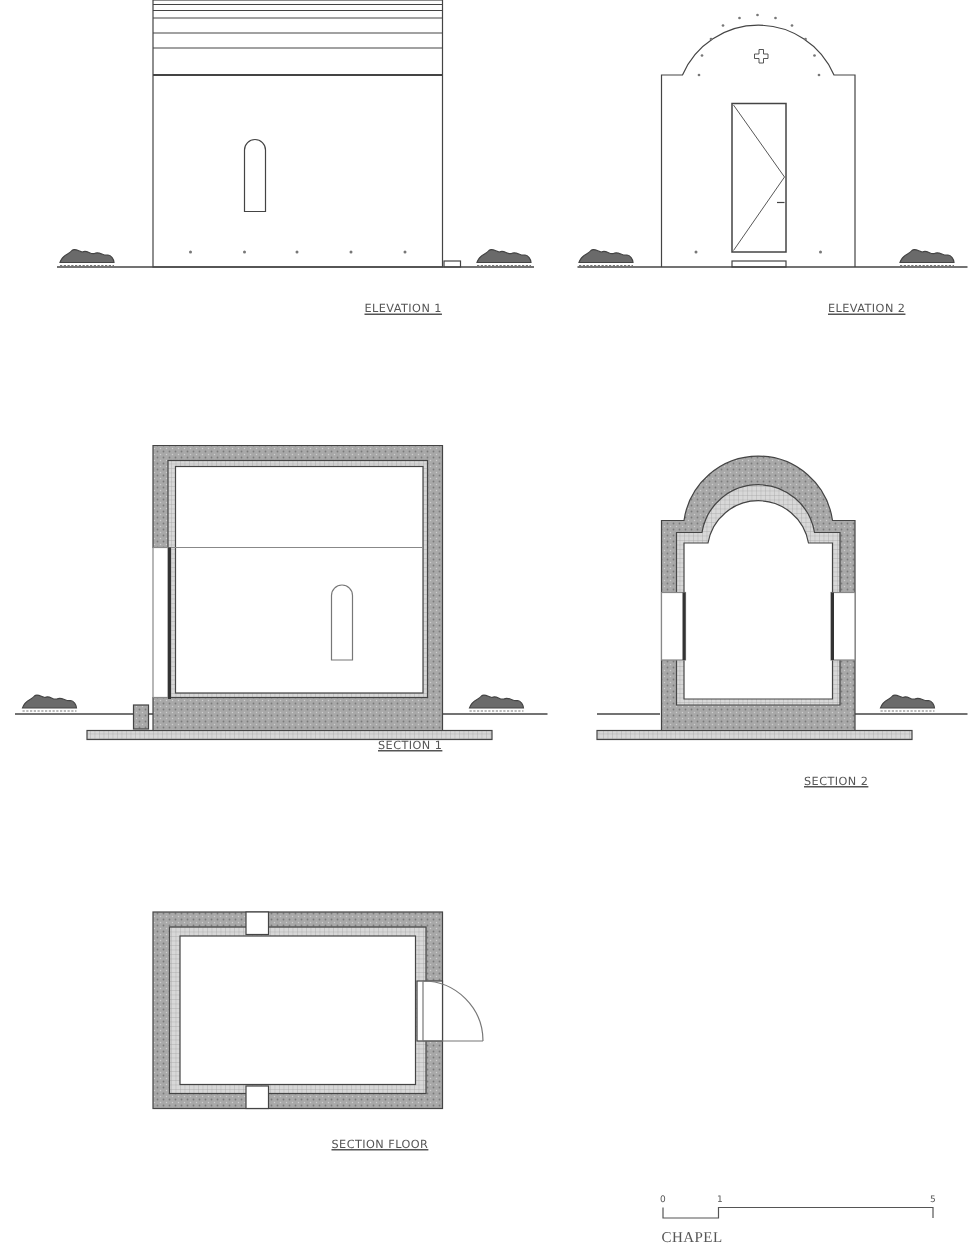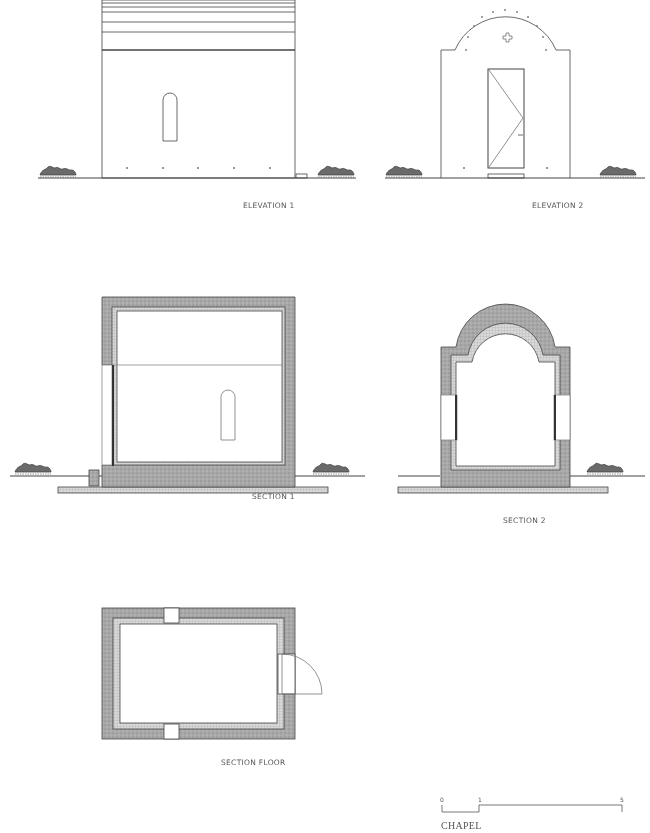--- a/index.html
+++ b/index.html
@@ -1,17 +1,17 @@
 <!DOCTYPE html>
 <html><head>
 <meta charset="utf-8">
 <style>
   html,body{margin:0;padding:0;background:#fff;}
   body{width:650px;height:833px;position:relative;overflow:hidden;font-family:"DejaVu Sans",sans-serif;}
-  .lbl{position:absolute;font-size:7.5px;color:#555;letter-spacing:0.3px;white-space:nowrap;}
+  .lbl{position:absolute;font-size:7.5px;color:#555;letter-spacing:0.3px;white-space:nowrap;text-decoration:underline;}
   .title{position:absolute;font-size:10px;color:#555;letter-spacing:0.3px;font-family:Liberation Serif, serif;}
   svg{position:absolute;left:0;top:0;}
   .tick{position:absolute;font-size:6px;color:#555;}
 </style>
 </head>
 <body>
 
 <svg width="650" height="833" viewBox="0 0 650 833">
   <defs>
     <pattern id="conc" width="4" height="4" patternUnits="userSpaceOnUse">
@@ -117,21 +117,21 @@
     <path d="M282 694 V654 A40 40 0 0 1 322 694" fill="none" stroke="#777"></path>
     <line x1="282" y1="694" x2="322" y2="694" stroke="#777"></line>
   </g>
 
   <g stroke="#555" fill="none" stroke-width="0.8">
     <path d="M442 805 V812 H479 V805 H622 V812"></path>
   </g>
 </svg>
 
 <div class="lbl" style="left:243px;top:201px">ELEVATION 1</div>
-<div class="lbl" style="left:532px;top:201px">ELEVATION 2</div>
+<div class="lbl" style="left:552px;top:201px">ELEVATION 2</div>
 <div class="lbl" style="left:252px;top:492px">SECTION 1</div>
-<div class="lbl" style="left:503px;top:516px">SECTION 2</div>
+<div class="lbl" style="left:536px;top:516px">SECTION 2</div>
 <div class="lbl" style="left:221px;top:758px">SECTION FLOOR</div>
 
 <div class="tick" style="left:440px;top:796px">0</div>
 <div class="tick" style="left:478px;top:796px">1</div>
 <div class="tick" style="left:620px;top:796px">5</div>
 <div class="title" style="left:441px;top:820px">CHAPEL</div>
 
 </body></html>

